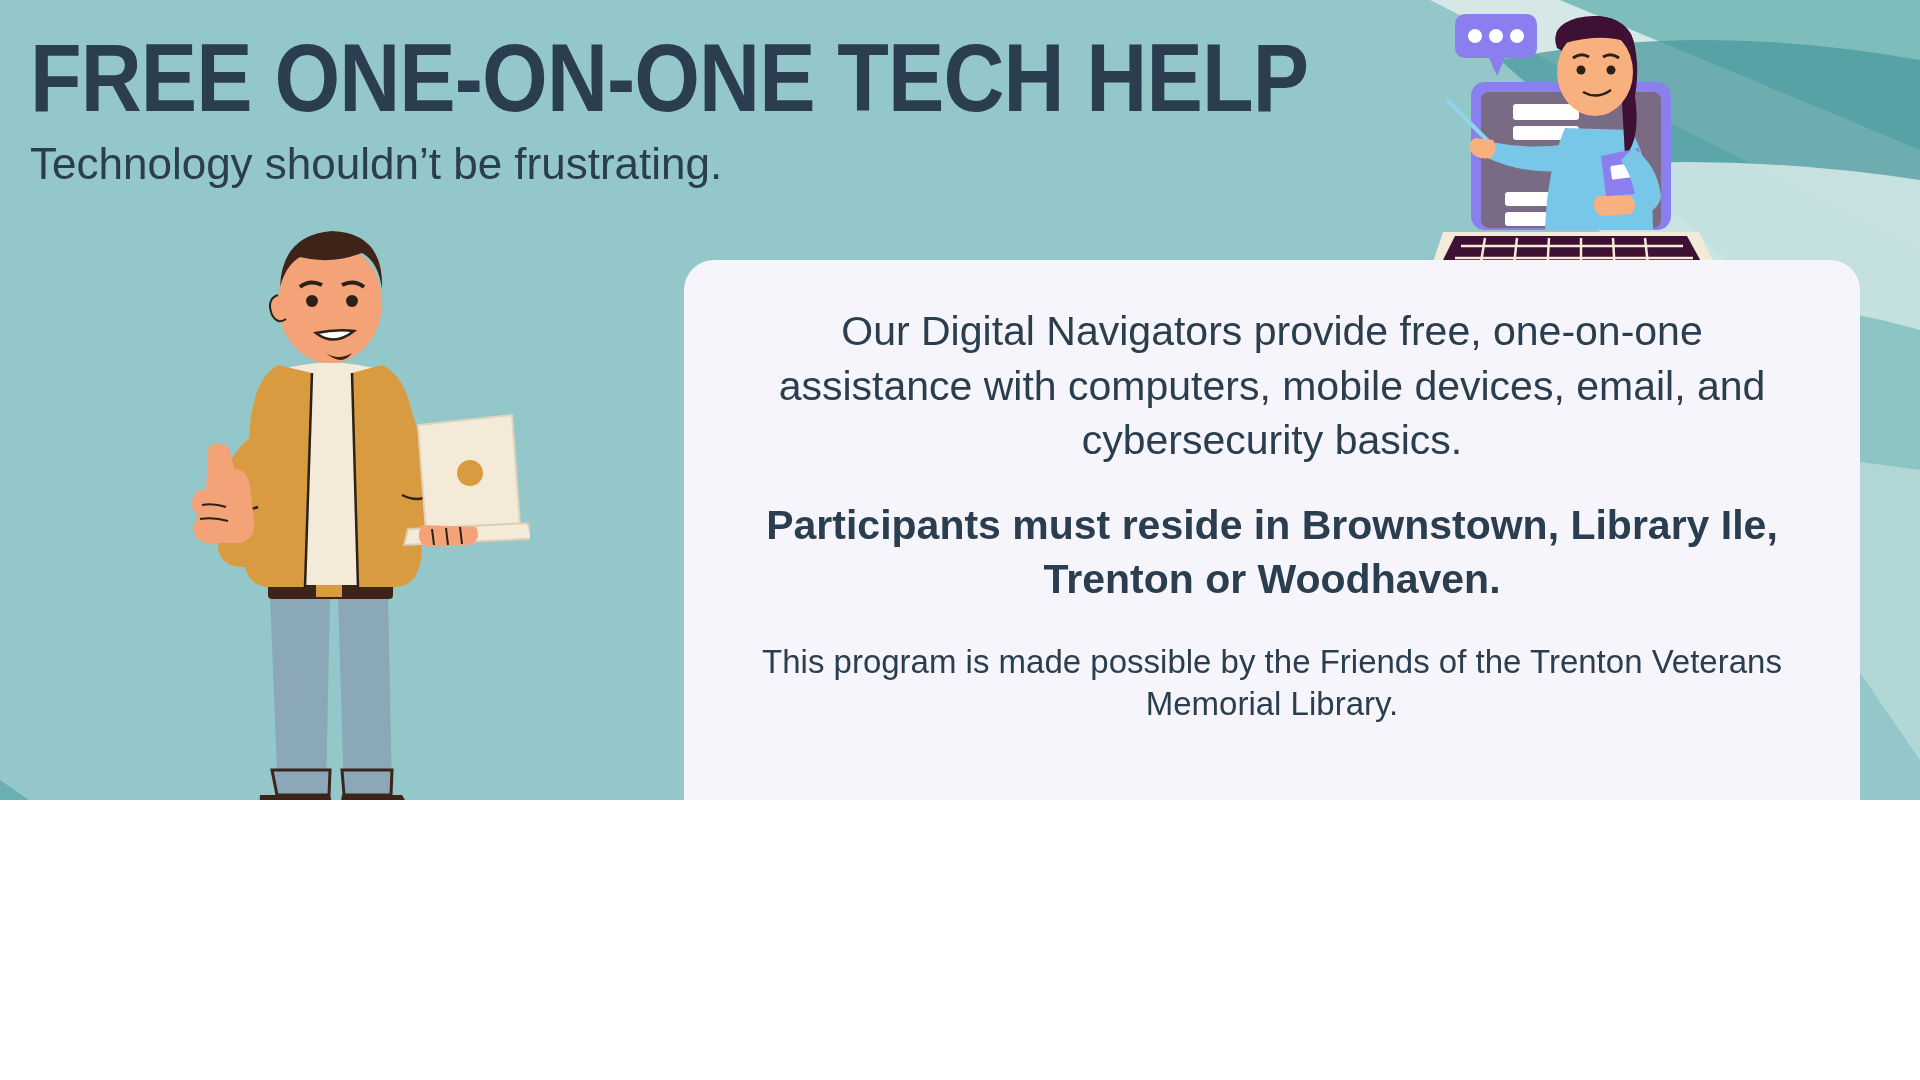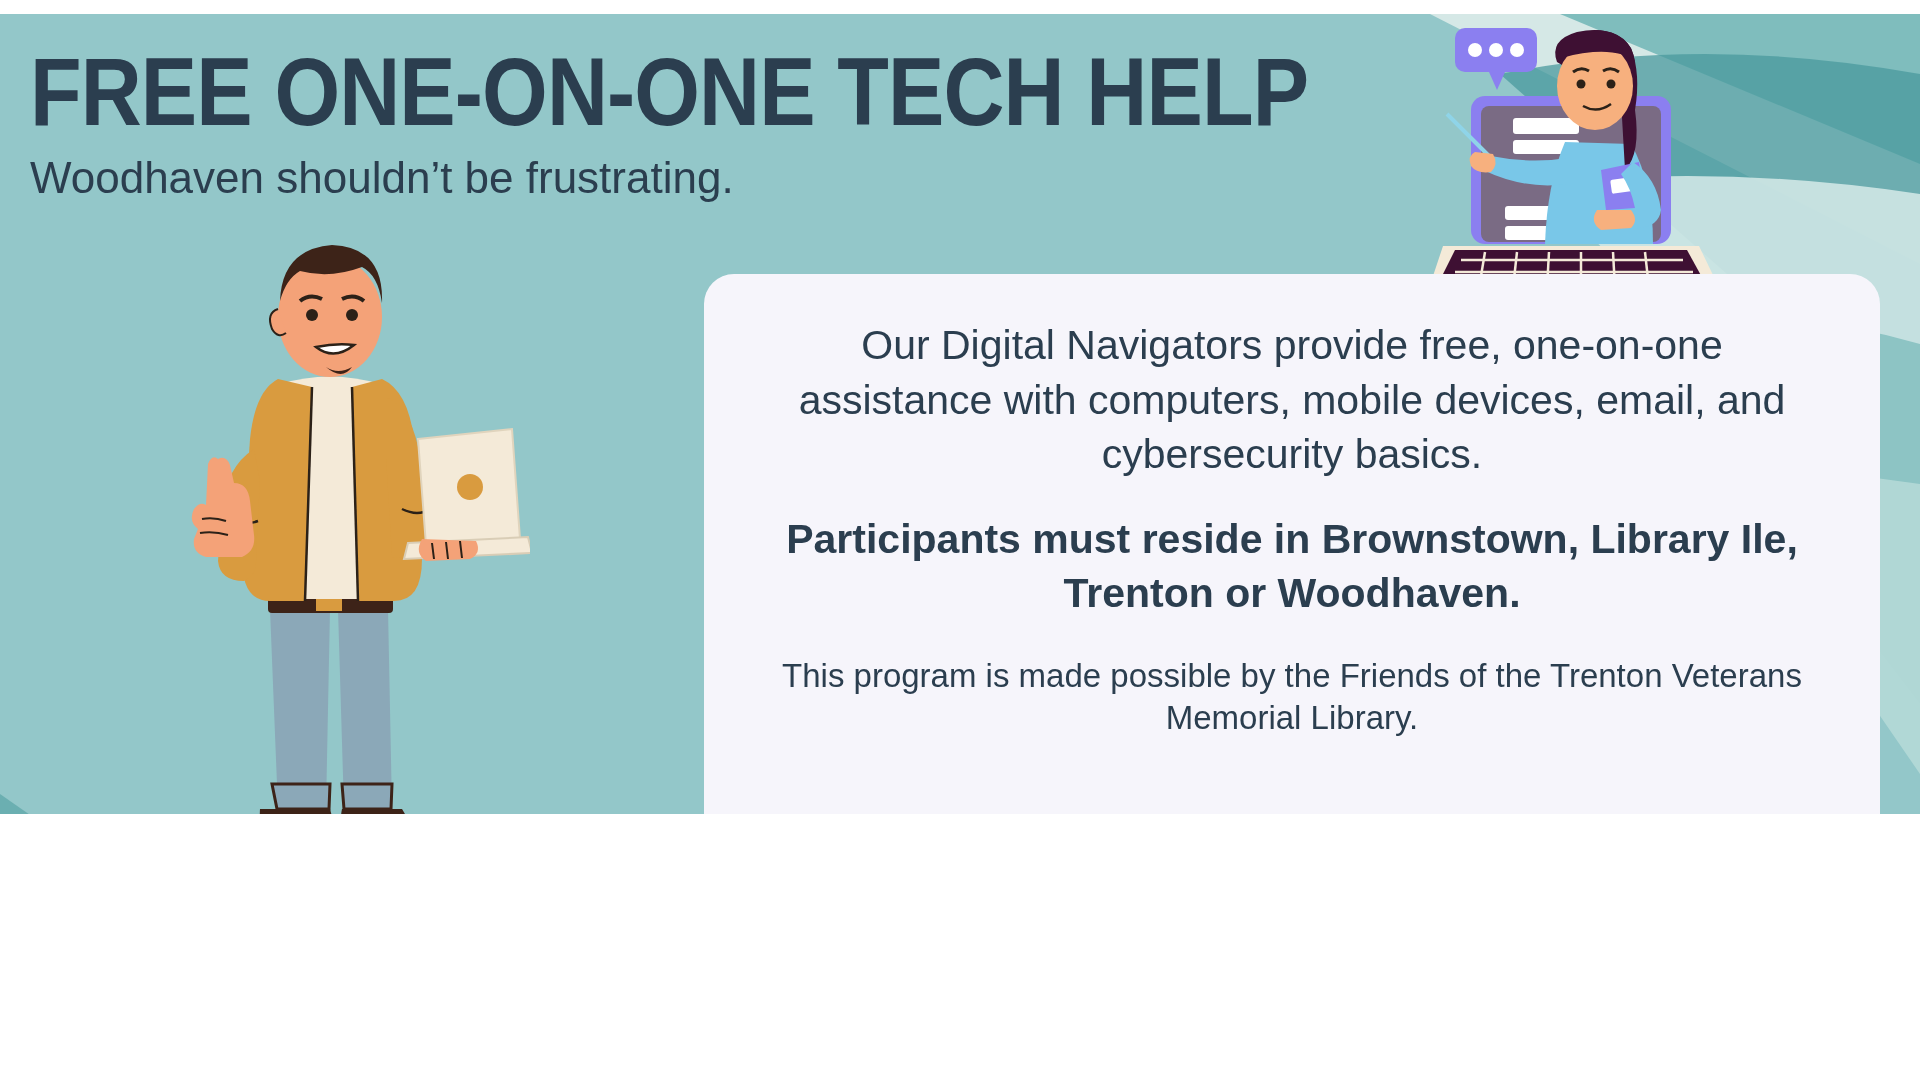--- a/index.html
+++ b/index.html
@@ -8,21 +8,20 @@
     padding: 0;
     background: #ffffff;
   }
   .flyer {
     position: relative;
     width: 1920px;
     height: 800px;
     overflow: hidden;
     background: #93c7c9;
     font-family: "Liberation Sans", sans-serif;
-    margin-top: 14px;
   }
   .bg-waves {
     position: absolute;
     inset: 0;
     width: 1920px;
     height: 1080px;
   }
 
   
   .headline {
@@ -45,21 +44,21 @@
     top: 140px;
     font-size: 44px;
     line-height: 1.1;
     color: #2b3e4f;
     white-space: nowrap;
   }
 
   
   .card {
     position: absolute;
-    left: 704px;
+    left: 684px;
     top: 260px;
     width: 1176px;
     height: 780px;
     background: #f6f5fb;
     border-radius: 30px;
     box-sizing: border-box;
     padding: 44px 56px 30px 56px;
     text-align: center;
     color: #2b3e4f;
   }
@@ -127,21 +126,21 @@
     <path d="M1920,470 L1920,760 L1700,440 Z" fill="#b9dcda" opacity="0.8"></path>
 
     <path d="M0,780 L0,1080 L430,1080 Z" fill="#4a9a9d" opacity="0.55"></path>
     <path d="M0,840 L0,1080 L350,1080 Z" fill="#7fbdbd"></path>
     <path d="M0,900 L0,1080 L270,1080 Z" fill="#cfe7e5" opacity="0.85"></path>
     <path d="M0,960 L0,1080 L190,1080 Z" fill="#6fb4b6"></path>
     <path d="M0,1020 L0,1080 L110,1080 Z" fill="#d5e8e6"></path>
   </svg>
 
   <div class="headline">FREE ONE-ON-ONE TECH HELP</div>
-  <div class="subhead">Woodhaven shouldn’t be frustrating.</div>
+  <div class="subhead">Technology shouldn’t be frustrating.</div>
 
   <svg class="illus-man" viewBox="0 0 400 680">
 
     <path d="M140,400 L148,600 L196,600 L200,400 Z" fill="#8ba8b8"></path>
     <path d="M208,400 L214,600 L262,600 L258,400 Z" fill="#8ba8b8"></path>
     <path d="M142,575 L200,575 L199,600 L147,600 Z" fill="#8ba8b8" stroke="#3d2318" stroke-width="3"></path>
     <path d="M212,575 L262,575 L261,600 L214,600 Z" fill="#8ba8b8" stroke="#3d2318" stroke-width="3"></path>
 
     <path d="M130,600 Q128,632 150,638 L200,638 Q208,628 200,600 Z" fill="#3d2318"></path>
     <path d="M212,600 Q206,630 228,638 L280,638 Q288,626 272,600 Z" fill="#3d2318"></path>

